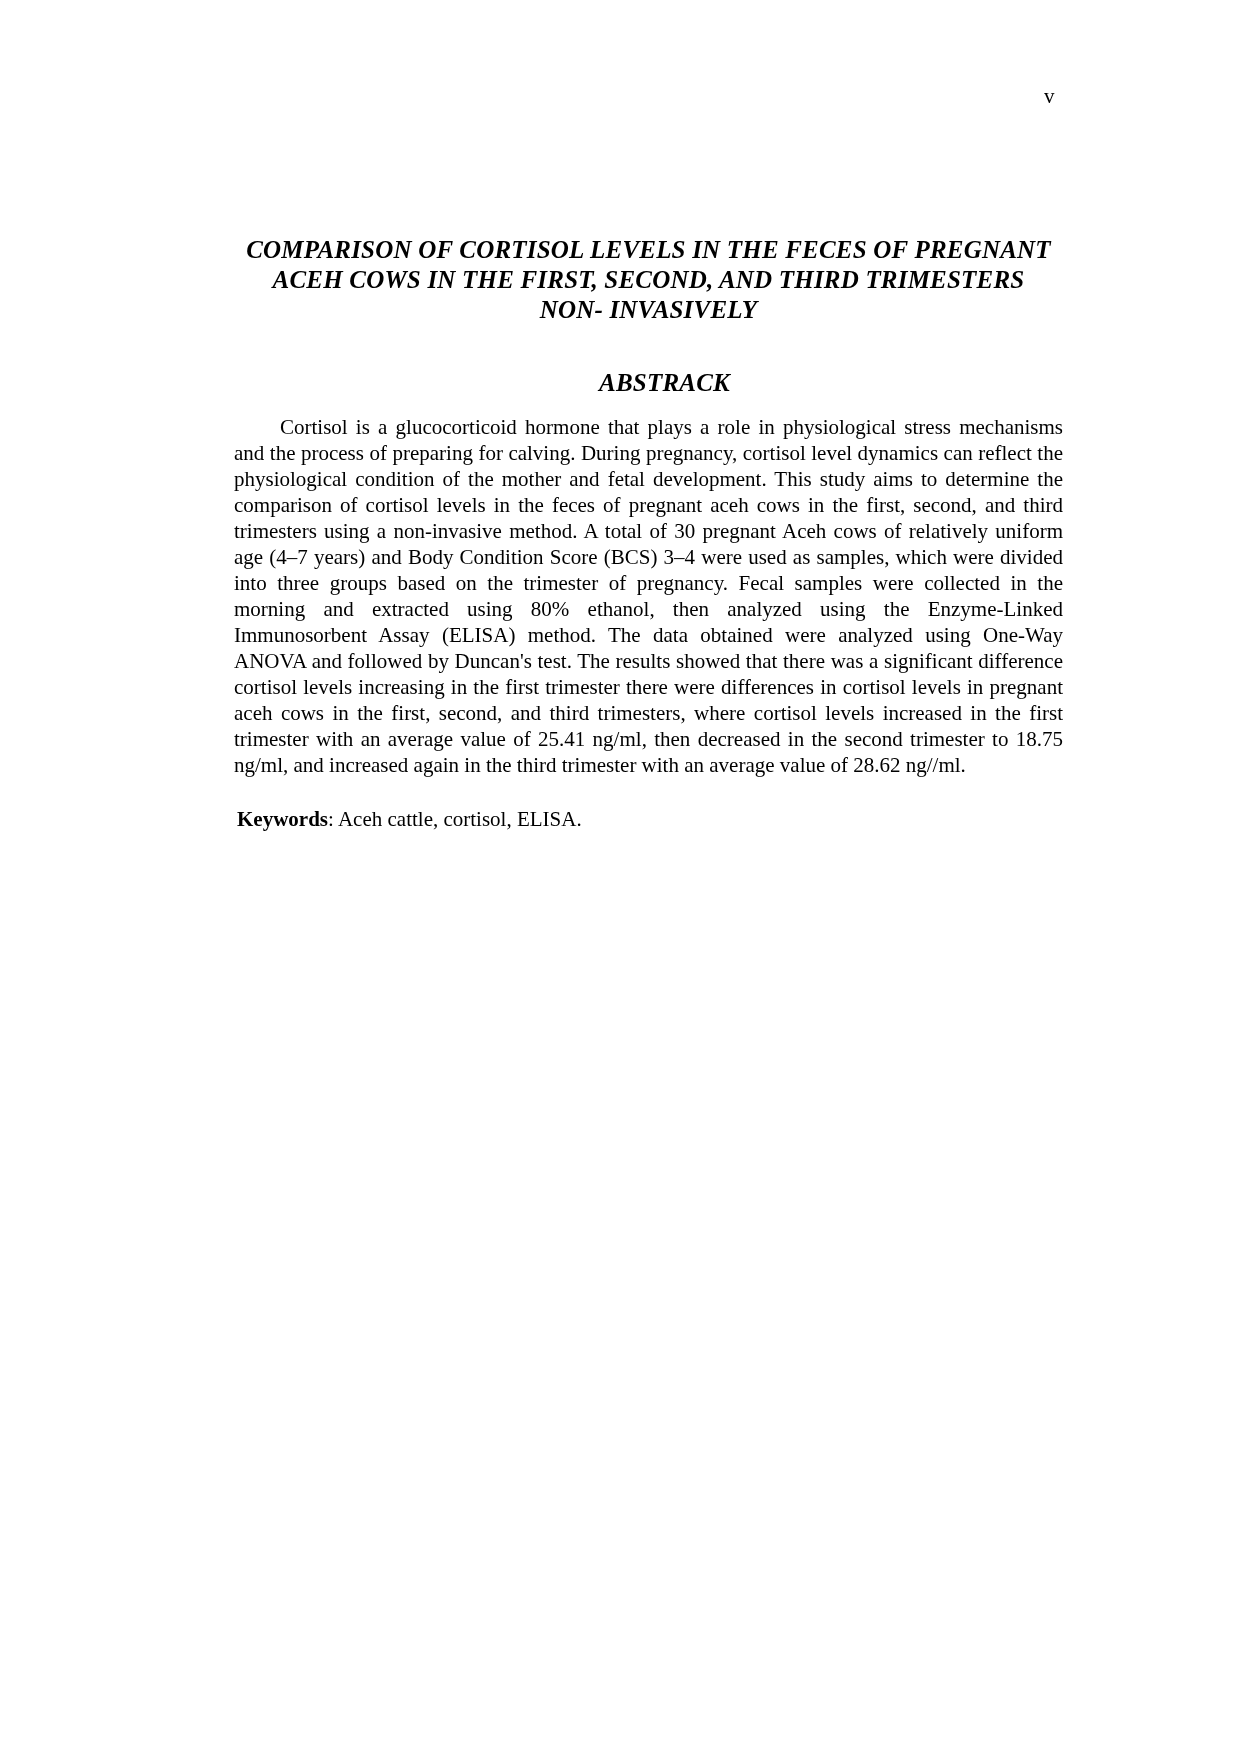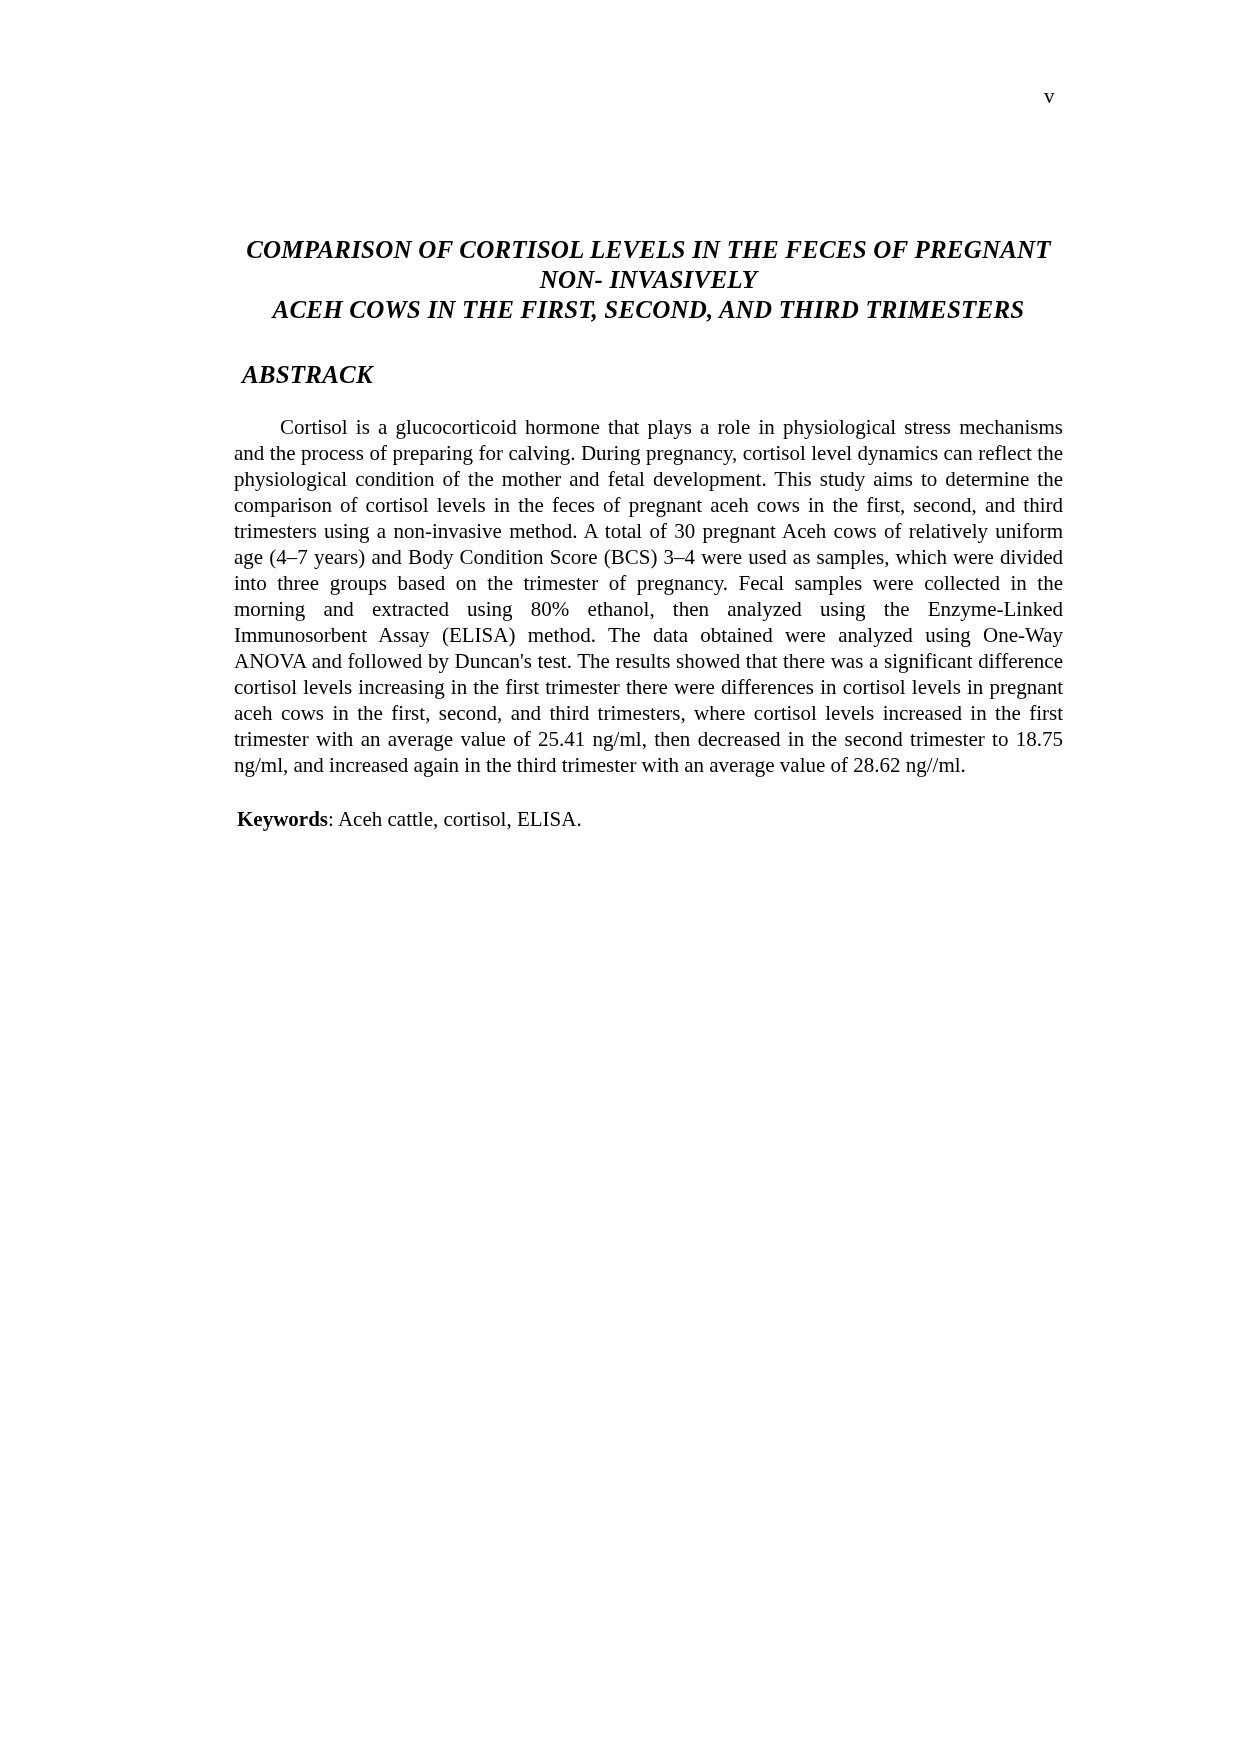--- a/index.html
+++ b/index.html
@@ -44,25 +44,26 @@
   }
   .title-line {
     display: block;
     text-align: center;
   }
   .abstract-heading {
     position: absolute;
     top: 352px;
     left: 0;
     width: 100%;
-    margin: 8px;
+    margin: 16px;
     font-size: 25px;
     line-height: 30px;
     font-weight: bold;
     font-style: italic;
+    text-align: center;
     letter-spacing: 0.2px;
   }
   .abstract-body {
     position: absolute;
     top: 414px;
     left: 0;
     width: 100%;
     margin: 0;
     font-size: 21px;
     line-height: 26px;
@@ -86,22 +87,22 @@
 <body>
 
 <div class="page">
 
   <div class="page-number">v</div>
 
   <div class="content">
 
     <h1 class="doc-title">
       <span class="title-line">COMPARISON OF CORTISOL LEVELS IN THE FECES OF PREGNANT</span>
+      <span class="title-line">ACEH COWS IN THE FIRST, SECOND, AND THIRD TRIMESTERS</span>
       <span class="title-line">NON- INVASIVELY</span>
-      <span class="title-line">ACEH COWS IN THE FIRST, SECOND, AND THIRD TRIMESTERS</span>
     </h1>
 
     <h2 class="abstract-heading">ABSTRACK</h2>
 
     <p class="abstract-body">Cortisol is a glucocorticoid hormone that plays a role in physiological stress mechanisms and the process of preparing for calving. During pregnancy, cortisol level dynamics can reflect the physiological condition of the mother and fetal development. This study aims to determine the comparison of cortisol levels in the feces of pregnant aceh cows in the first, second, and third trimesters using a non-invasive method. A total of 30 pregnant Aceh cows of relatively uniform age (4–7 years) and Body Condition Score (BCS) 3–4 were used as samples, which were divided into three groups based on the trimester of pregnancy. Fecal samples were collected in the morning and extracted using 80% ethanol, then analyzed using the Enzyme-Linked Immunosorbent Assay (ELISA) method. The data obtained were analyzed using One-Way ANOVA and followed by Duncan's test. The results showed that there was a significant difference cortisol levels increasing in the first trimester there were differences in cortisol levels in pregnant aceh cows in the first, second, and third trimesters, where cortisol levels increased in the first trimester with an average value of 25.41 ng/ml, then decreased in the second trimester to 18.75 ng/ml, and increased again in the third trimester with an average value of 28.62 ng//ml.</p>
 
     <p class="keywords"><span class="kw-label">Keywords</span><span>: </span><span>Aceh cattle, cortisol, ELISA.</span></p>
 
   </div>
 

